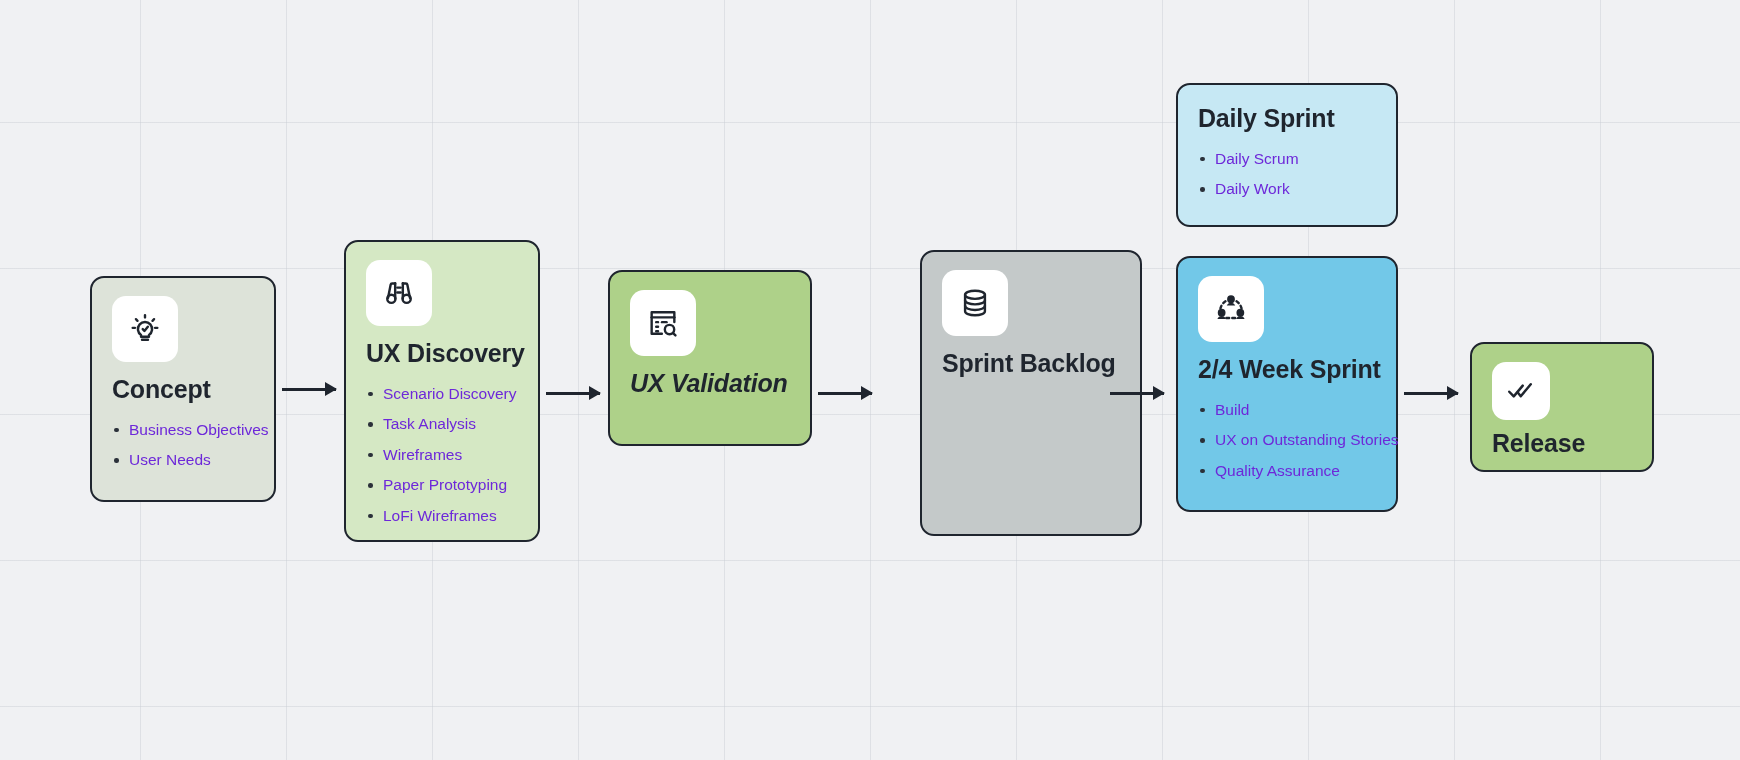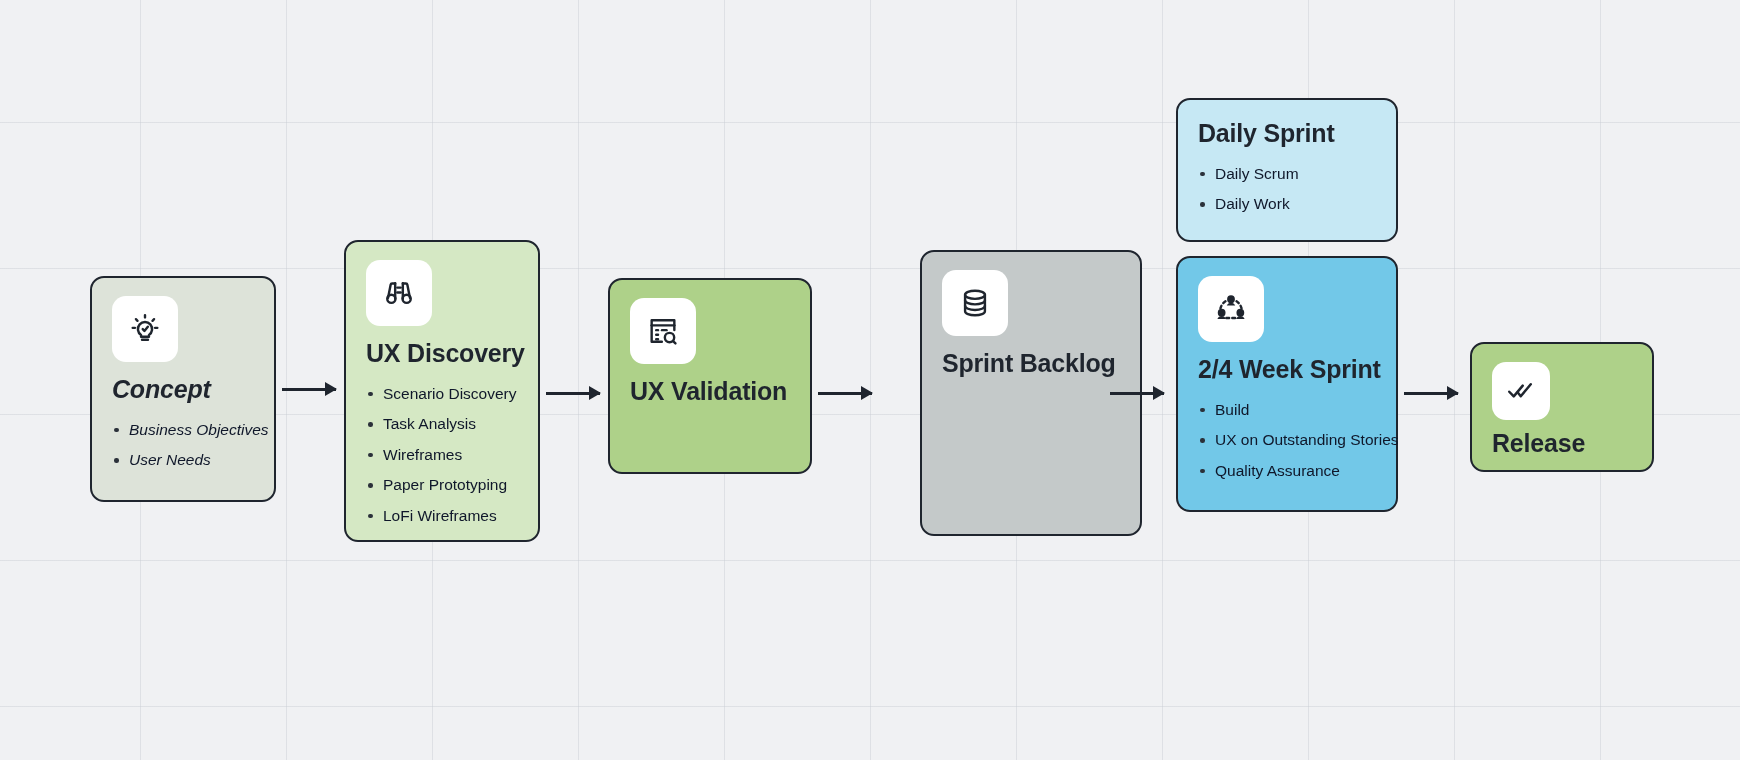--- a/index.html
+++ b/index.html
@@ -62,21 +62,21 @@
 
   .card-list {
     list-style: none;
     margin: 0;
     padding: 0;
   }
   .card-list li {
     position: relative;
     padding-left: 17px;
     font-size: 15.5px;
-    color: #0f172a;
+    color: #6d28d9;
     line-height: 1.33;
     margin-bottom: 10px;
     white-space: nowrap;
   }
   .card-list li:last-child { margin-bottom: 0; }
   .card-list li::before {
     content: "";
     position: absolute;
     left: 2px;
     top: 8px;
@@ -106,21 +106,21 @@
     border-top: 7px solid transparent;
     border-bottom: 7px solid transparent;
     border-left: 12px solid #1f252e;
   }
 </style>
 </head>
 <body>
 
 <div id="canvas">
 
-  <div class="card" style="left:90px; top:276px; width:186px; height:226px; background:#dde3d9;font-style:italic;">
+  <div class="card" style="left:90px; top:276px; width:186px; height:226px; background:#dde3d9;">
     <div class="card-icon">
       <svg width="34" height="34" viewBox="0 0 24 24" fill="none" stroke="#1f252e" stroke-width="1.7" stroke-linecap="round" stroke-linejoin="round">
         <path d="M9.2 16.2a5 5 0 1 1 5.6 0v1.3H9.2z"></path>
         <path d="M9.9 19.6h4.2"></path>
         <path d="M12 2.2v1.6M5.6 5.1l1.1 1.1M18.4 5.1l-1.1 1.1M3.3 11.2h1.6M19.1 11.2h1.6"></path>
         <path d="M10.4 12.1l1.2 1.3 2.4-3"></path>
       </svg>
     </div>
     <div class="card-title">Concept</div>
     <ul class="card-list">
@@ -148,21 +148,21 @@
       <li>Scenario Discovery</li>
       <li>Task Analysis</li>
       <li>Wireframes</li>
       <li>Paper Prototyping</li>
       <li>LoFi Wireframes</li>
     </ul>
   </div>
 
   <div class="arrow" style="left:546px; top:392px; width:54px;"></div>
 
-  <div class="card" style="left:608px; top:278px; width:204px; height:196px; background:#aed189;">
+  <div class="card" style="left:608px; top:270px; width:204px; height:176px; background:#aed189;font-style:italic;">
     <div class="card-icon">
       <svg width="34" height="34" viewBox="0 0 24 24" fill="none" stroke="#1f252e" stroke-width="1.7" stroke-linecap="round" stroke-linejoin="round">
         <path d="M20 11.3V4.4H4v15.2h7.2"></path>
         <path d="M4 8h16"></path>
         <path d="M7.2 11.4h1.3M7.2 14.6h1.3M7.2 17.8h1.3"></path>
         <path d="M11.3 11.4h3.2"></path>
         <circle cx="16.6" cy="16.6" r="3.3"></circle>
         <path d="M19.1 19.1l1.7 1.7"></path>
       </svg>
     </div>
@@ -178,21 +178,21 @@
         <path d="M5 6.2v11.6c0 1.6 3.1 2.9 7 2.9s7-1.3 7-2.9V6.2"></path>
         <path d="M5 10.1c0 1.6 3.1 2.9 7 2.9s7-1.3 7-2.9"></path>
         <path d="M5 14c0 1.6 3.1 2.9 7 2.9s7-1.3 7-2.9"></path>
       </svg>
     </div>
     <div class="card-title">Sprint Backlog</div>
   </div>
 
   <div class="arrow" style="left:1110px; top:392px; width:54px;"></div>
 
-  <div class="card" style="left:1176px; top:98px; width:222px; height:144px; background:#c6e8f4; padding-top:20px;">
+  <div class="card" style="left:1176px; top:83px; width:222px; height:144px; background:#c6e8f4; padding-top:20px;">
     <div class="card-title">Daily Sprint</div>
     <ul class="card-list">
       <li>Daily Scrum</li>
       <li>Daily Work</li>
     </ul>
   </div>
 
   <div class="card" style="left:1176px; top:256px; width:222px; height:256px; background:#72c8e8;">
     <div class="card-icon">
       <svg width="34" height="34" viewBox="0 0 24 24" fill="none" stroke="#1f252e" stroke-width="1.7" stroke-linecap="round" stroke-linejoin="round">

